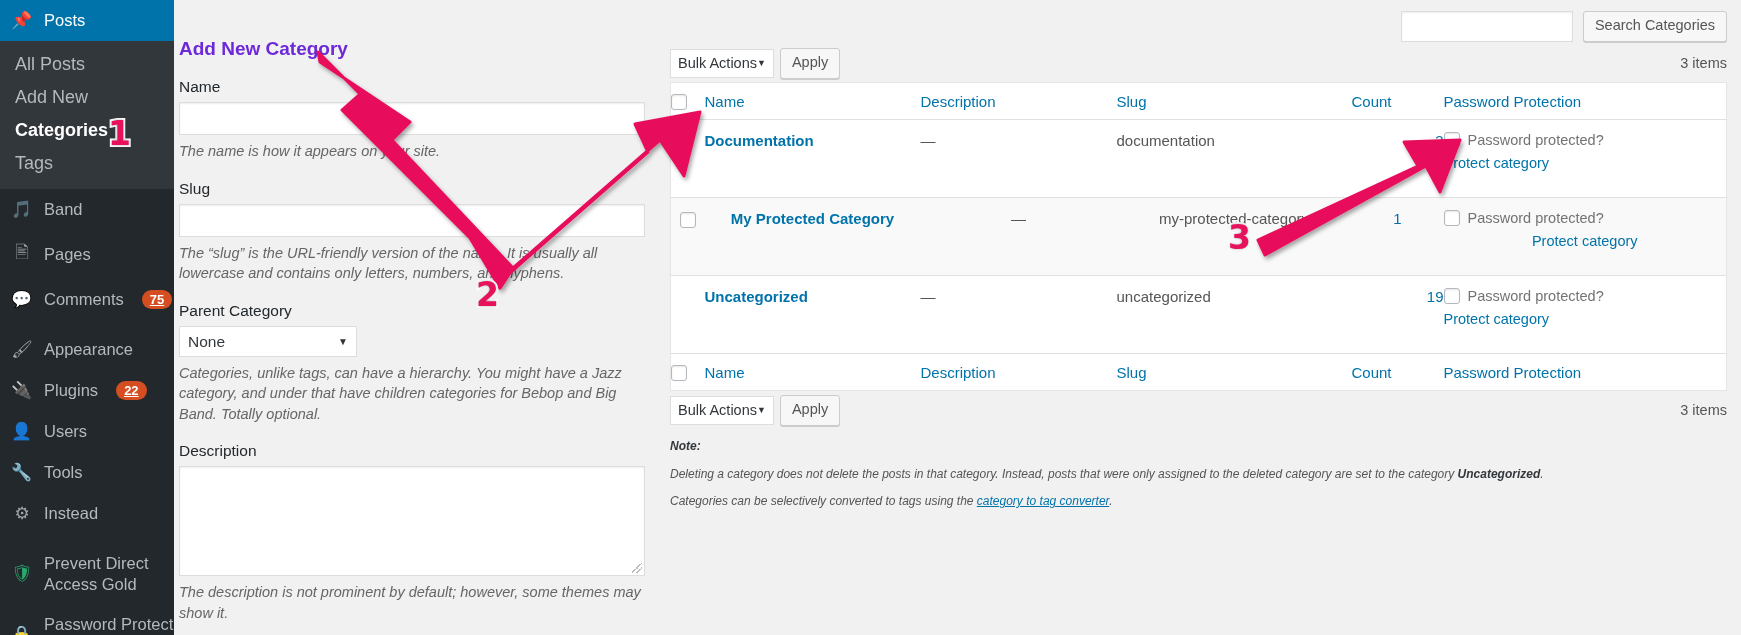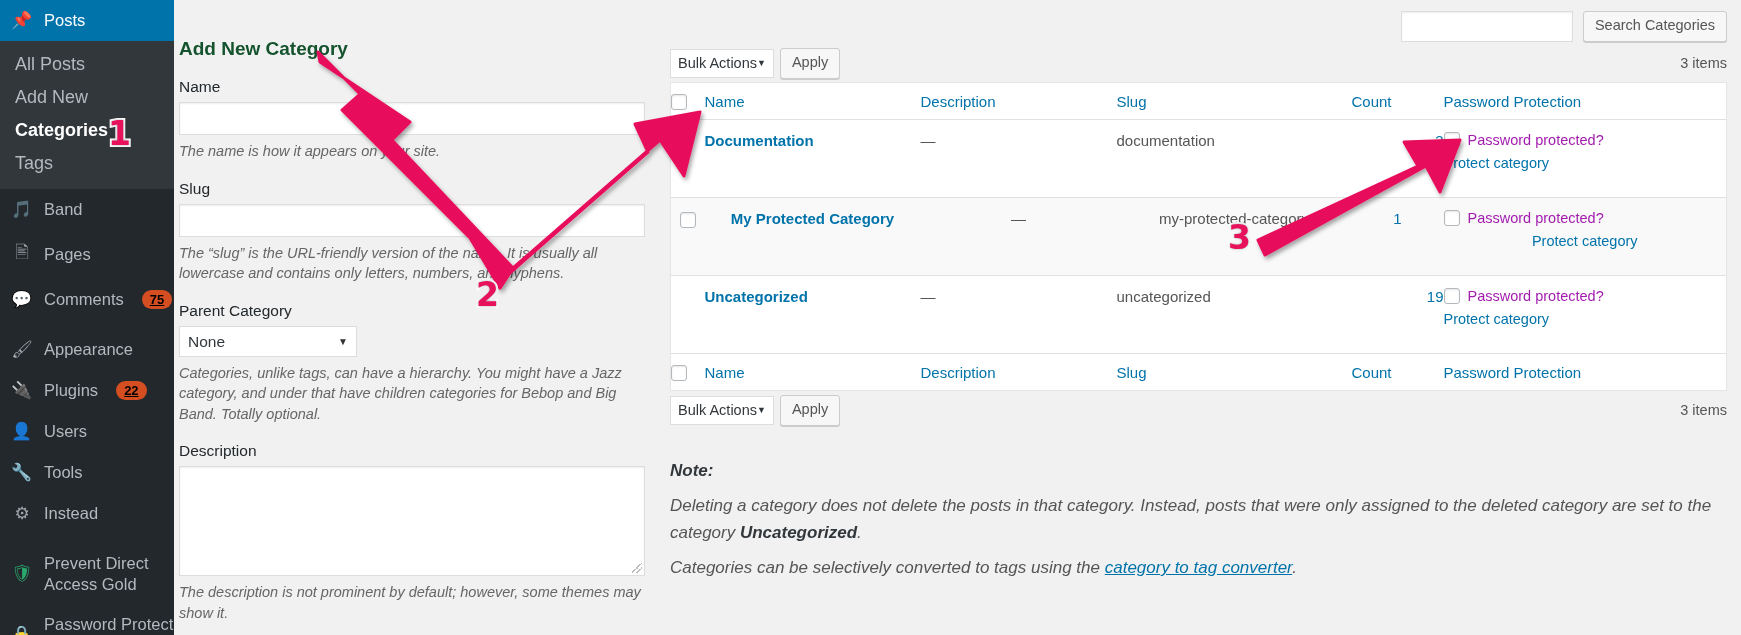--- a/index.html
+++ b/index.html
@@ -27,36 +27,36 @@
     content:""; position:absolute; right:-8px; top:50%; margin-top:-8px;
     border:8px solid transparent; border-right-color:#f1f1f1;
   }
   .submenu{ background:#32373c; padding:7px 0 9px 0; }
   .submenu a{
     display:block; padding:6px 0 6px 15px; color:#b4b9be;
     font-size:18px; text-decoration:none; position:relative;
   }
   .submenu a.current{ color:#fff; font-weight:bold; }
   .badge{
-    display:inline-block; background:#d54e21; color:#000000;
+    display:inline-block; background:#d54e21; color:#ffffff;
     border-radius:10px; padding:1px 8px; font-size:13px; font-weight:bold;
     margin-left:7px; vertical-align:middle; line-height:17px;text-decoration:underline;
   }
   .mlabel{ line-height:1.25; }
   .sep{ height:9px; }
   
   #wpbody{
     position:absolute; left:174px; top:0; right:0; bottom:0;
     background:#f1f1f1; overflow:hidden;
   }
   
   #col-left{
     position:absolute; left:5px; top:38px; width:470px;
   }
-  .form-h2{ font-size:19px; font-weight:bold; color:#14532d; margin:0 0 18px 0; }
+  .form-h2{ font-size:19px; font-weight:bold; color:#6d28d9; margin:0 0 18px 0; }
   .fieldlabel{ display:block; font-size:15.5px; color:#23282d; margin-bottom:6px; }
   .ftext{
     width:466px; height:33px; border:1px solid #ddd; background:#fff;
     box-shadow:inset 0 1px 2px rgba(0,0,0,.07);
   }
   .fdesc{
     font-size:14.5px; font-style:italic; color:#666; line-height:1.42;
     margin:6px 0 18px 0; max-width:466px;
   }
   .fselect{
@@ -124,24 +124,24 @@
   th.c-pp, td.c-pp{ padding-left:14px; }
   th.c-pp{ color:#32373c; }
   .cb{
     width:16px; height:16px; border:1px solid #b4b9be; background:#fff;
     border-radius:3px; display:inline-block; vertical-align:middle;
     box-shadow:inset 0 1px 2px rgba(0,0,0,.1);
   }
   a.rowname{ color:#0073aa; font-weight:bold; text-decoration:none; }
   td.c-desc, td.c-slug{ color:#555; }
   td.c-count a{ color:#0073aa; text-decoration:none; }
-  .pp-line{ display:flex; align-items:center; gap:8px; color:#a21caf; font-size:14.5px;}
+  .pp-line{ display:flex; align-items:center; gap:8px; color:#737373; font-size:14.5px;}
   .pp-link{ display:block; margin-top:7px; color:#0073aa; text-decoration:none; font-size:14.5px;}
   .notebox{
-    margin:29px 6px 0 6px; font-size:17px; font-style:italic; color:#555;
+    margin:8px 6px 0 6px; font-size:12px; font-style:italic; color:#555;
     line-height:1.55;
   }
   .notebox b{ font-style:italic; color:#32373c; }
   .notebox a{ color:#0073aa; font-style:italic; }
   .notebox p{ margin:0 0 9px 0; }
   
   #annot{ position:absolute; inset:0; pointer-events:none; }
   .numtag{
     position:absolute; font-family:"DejaVu Sans", sans-serif;
     font-weight:bold; font-size:33px; color:#e8115b;

